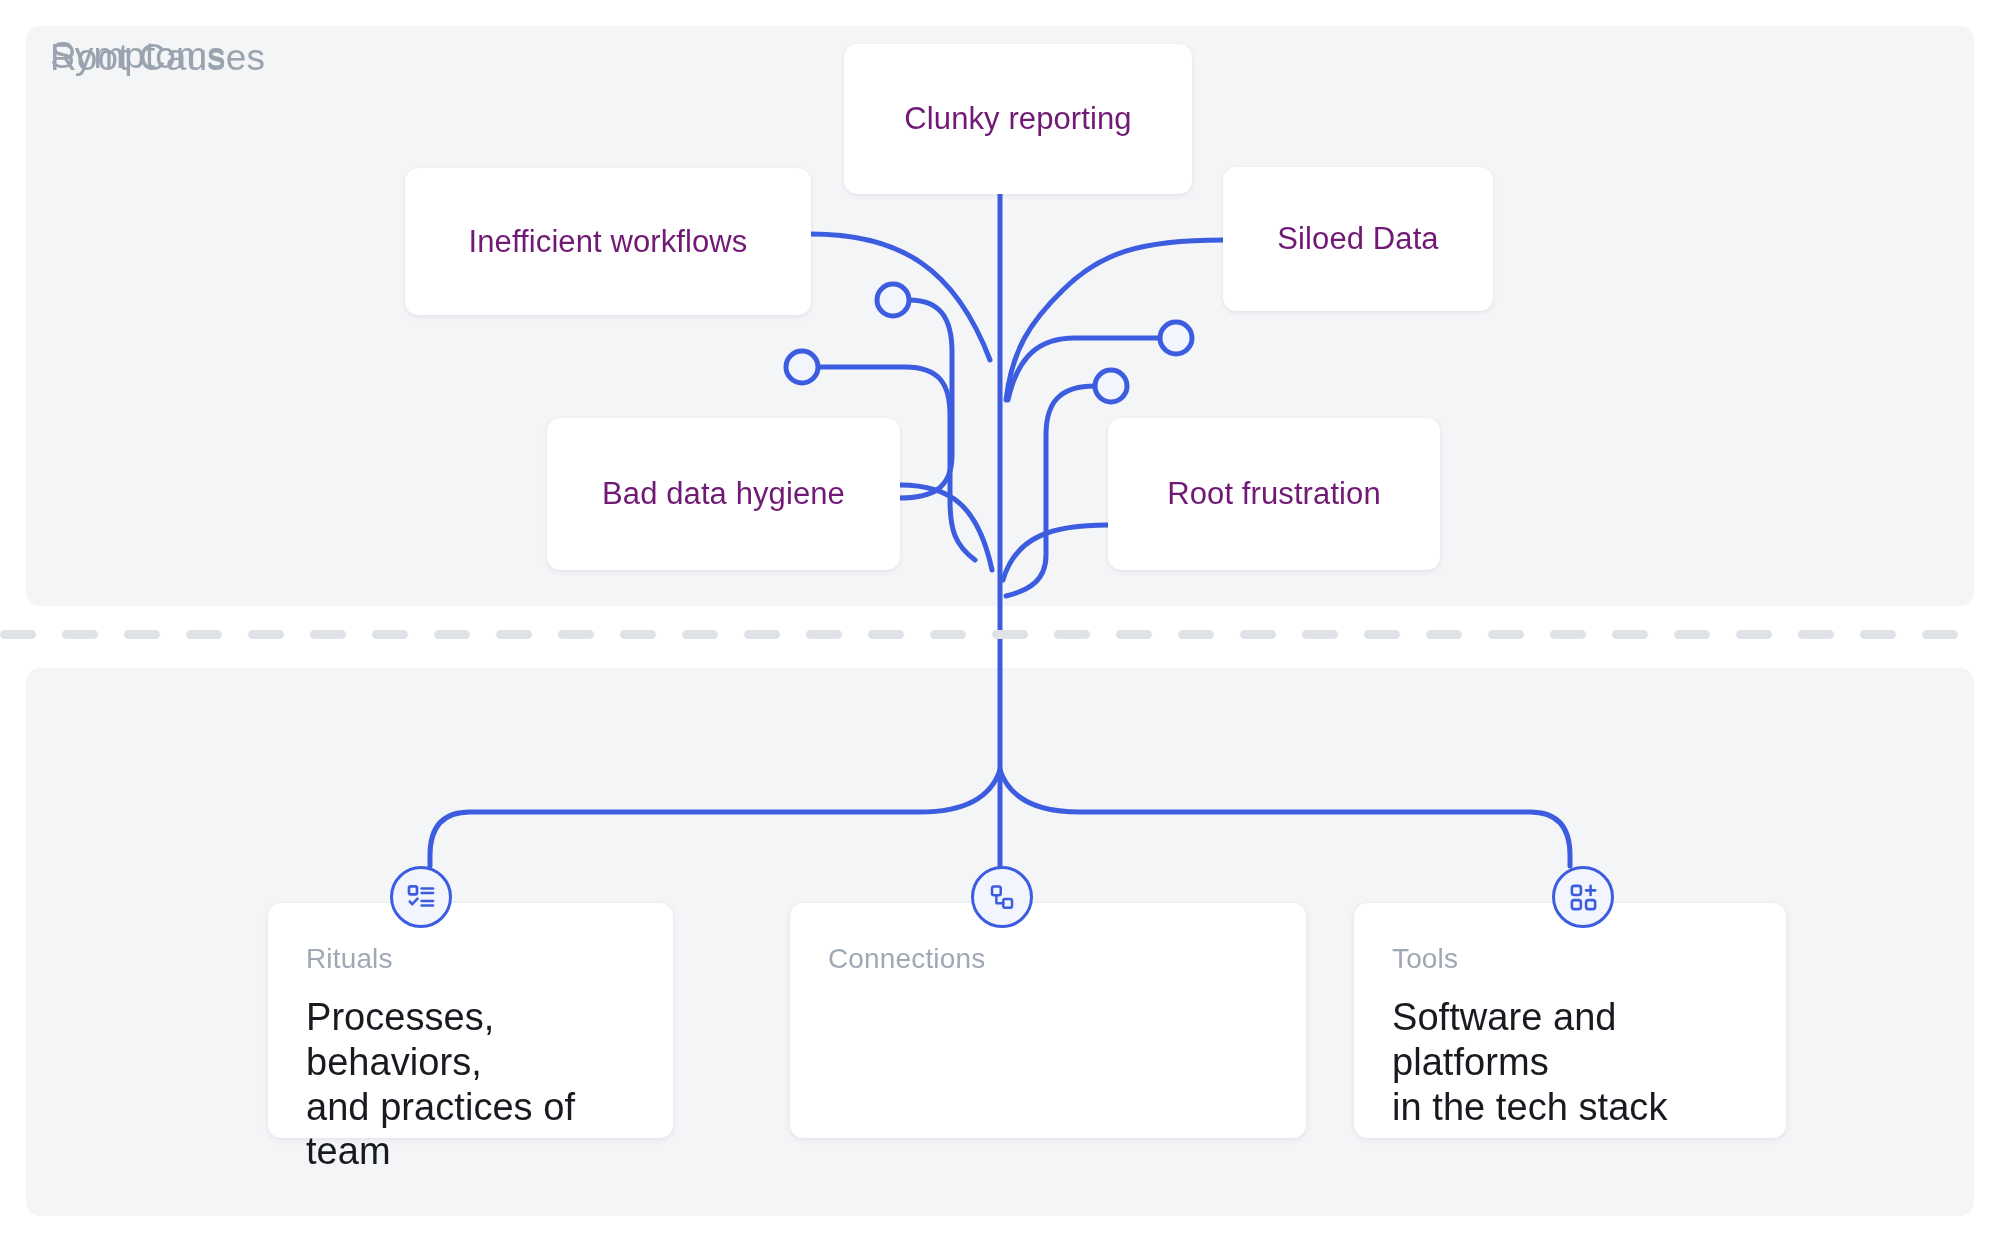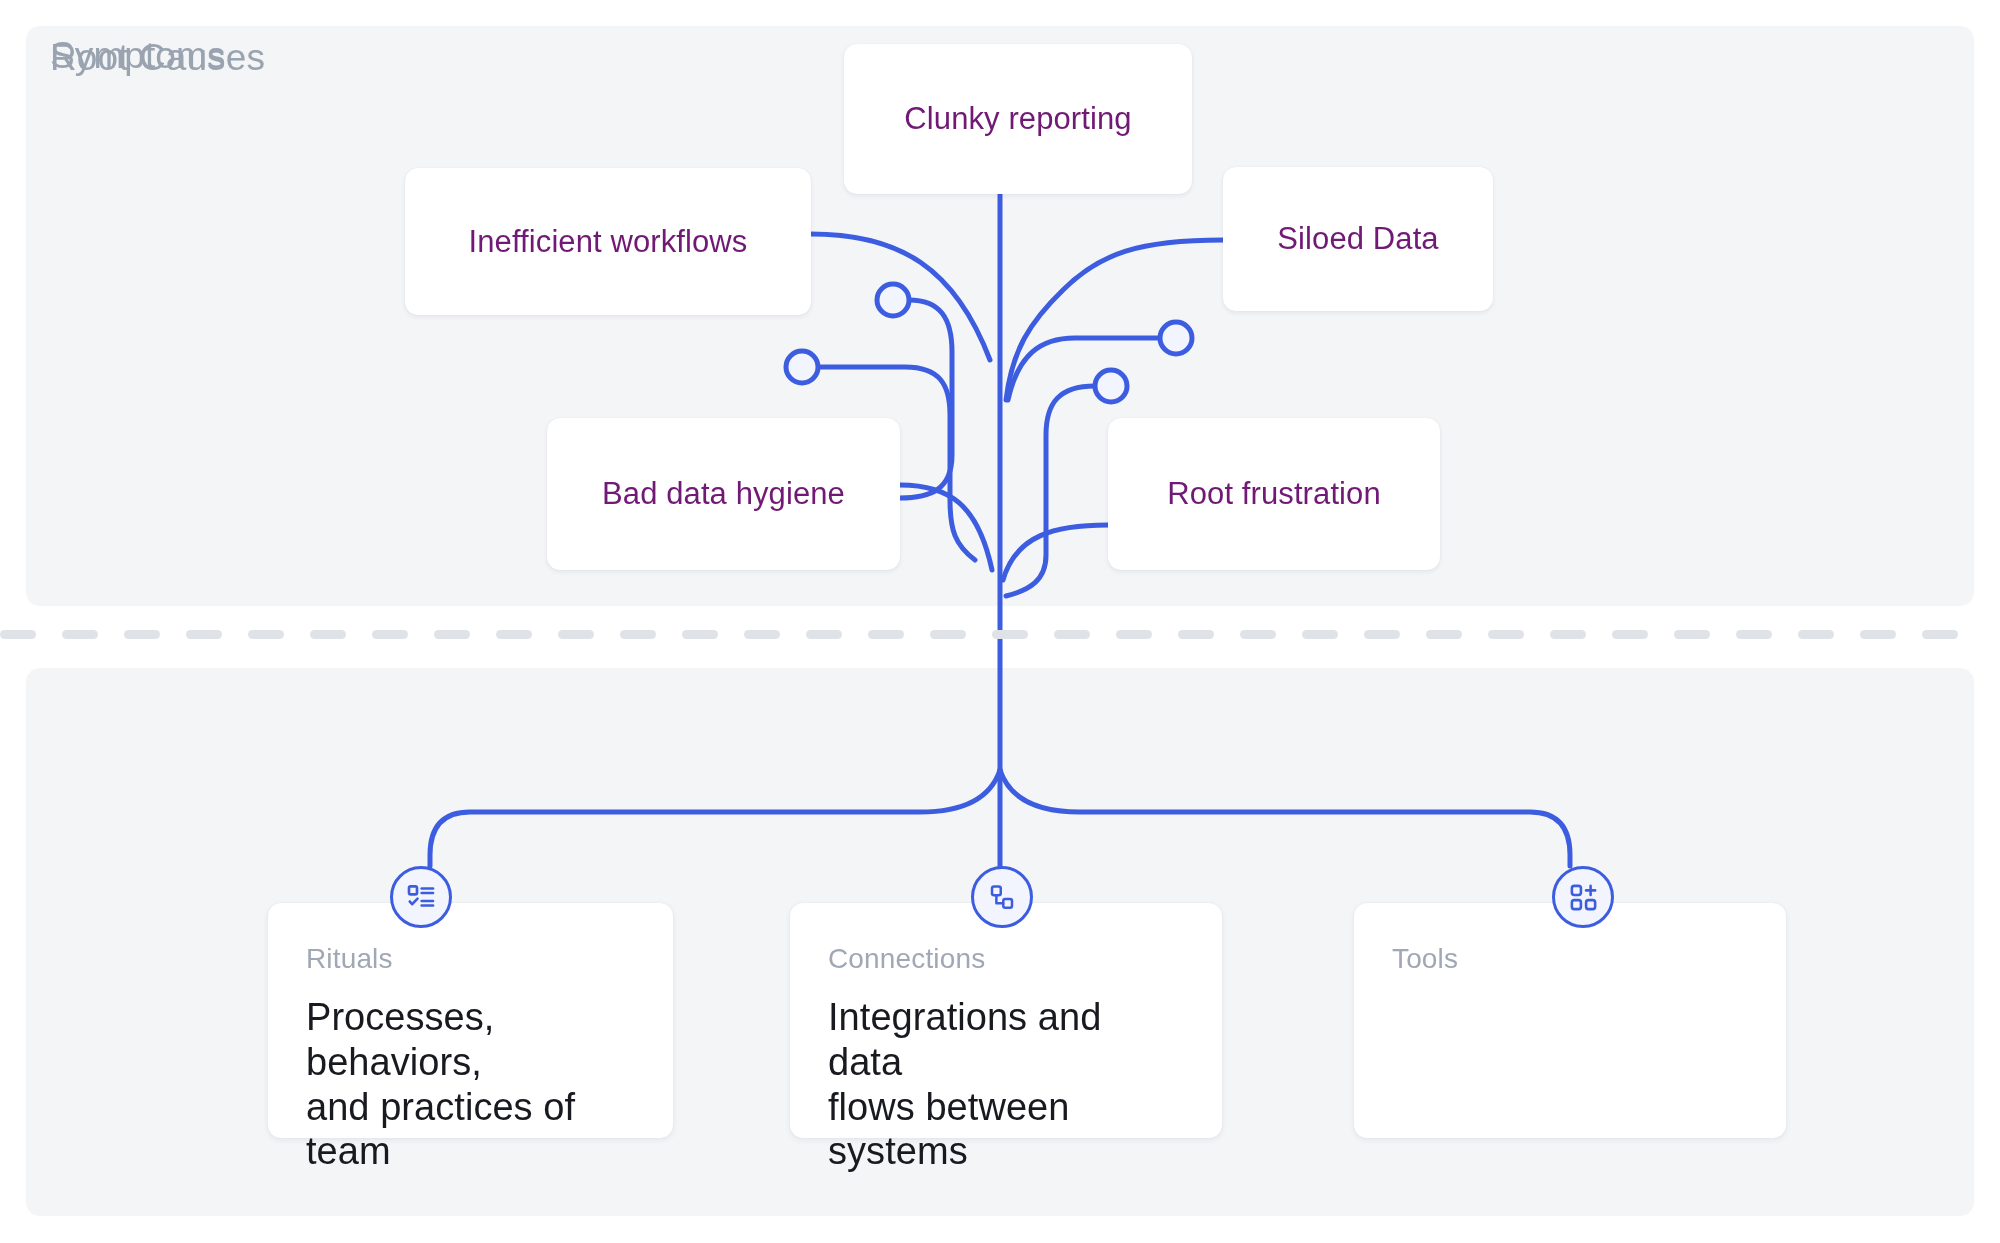--- a/index.html
+++ b/index.html
@@ -110,21 +110,21 @@
     position: absolute;
     background: #ffffff;
     border-radius: 13px;
     box-shadow: 0 2px 6px rgba(24, 32, 52, 0.07), 0 0 1px rgba(24,32,52,0.10);
     z-index: 20;
     padding: 40px 38px 0 38px;
     top: 903px;
     height: 235px;
   }
   #card-rituals     { left: 234px;  width: 405px; margin-left: 34px; }
-  #card-connections { left: 790px;  width: 432px; }
+  #card-connections { left: 790px;  width: 516px; }
   #card-tools       { left: 1354px; width: 432px; }
 
   .root-card .eyebrow {
     font-size: 28px;
     color: #a0a8b5;
     font-weight: 400;
     margin: 0 0 20px 0;
     letter-spacing: 0.15px;
   }
   .root-card .desc {
@@ -255,26 +255,26 @@
 </div>
 
 <div class="root-card" id="card-rituals">
   <div class="eyebrow">Rituals</div>
   <div class="desc">Processes, behaviors,
 and practices of team</div>
 </div>
 
 <div class="root-card" id="card-connections">
   <div class="eyebrow">Connections</div>
-  <div class="desc">Integrations and data
-flows between systems</div>
 </div>
 
 <div class="root-card" id="card-tools">
   <div class="eyebrow">Tools</div>
+  <div class="desc">Software and platforms
+in the tech stack</div>
 </div>
 
 <div class="icon-badge" id="badge-rituals">
   <span>
     <svg width="32" height="32" viewBox="0 0 24 24" fill="none" stroke="#3d5de0" stroke-width="2" stroke-linecap="round" stroke-linejoin="round">
       <rect x="3" y="4" width="6" height="6" rx="1.2"></rect>
       <path d="M3.6 15.4 L5.4 17.4 L9.4 13.2"></path>
       <line x1="12.5" y1="5.6" x2="21" y2="5.6"></line>
       <line x1="12.5" y1="9" x2="21" y2="9"></line>
       <line x1="12.5" y1="15" x2="21" y2="15"></line>

